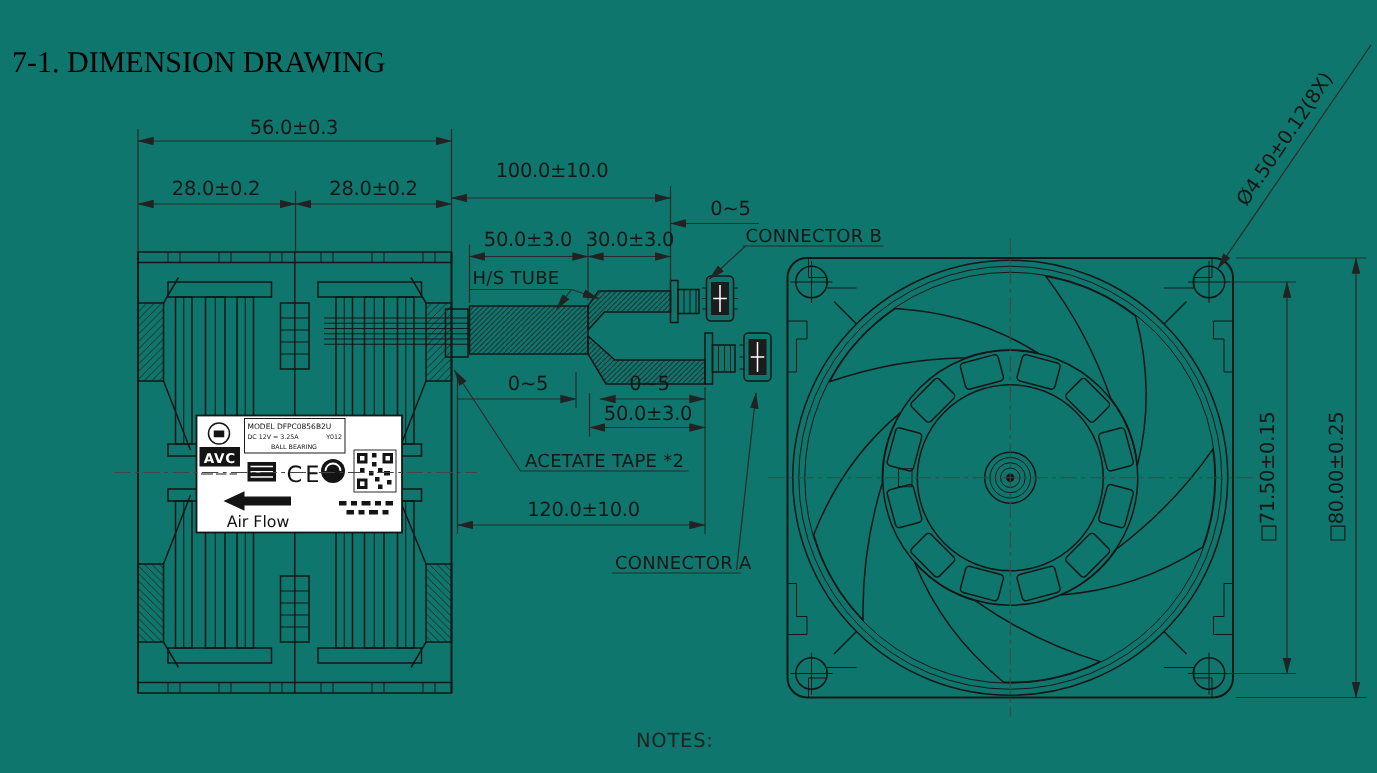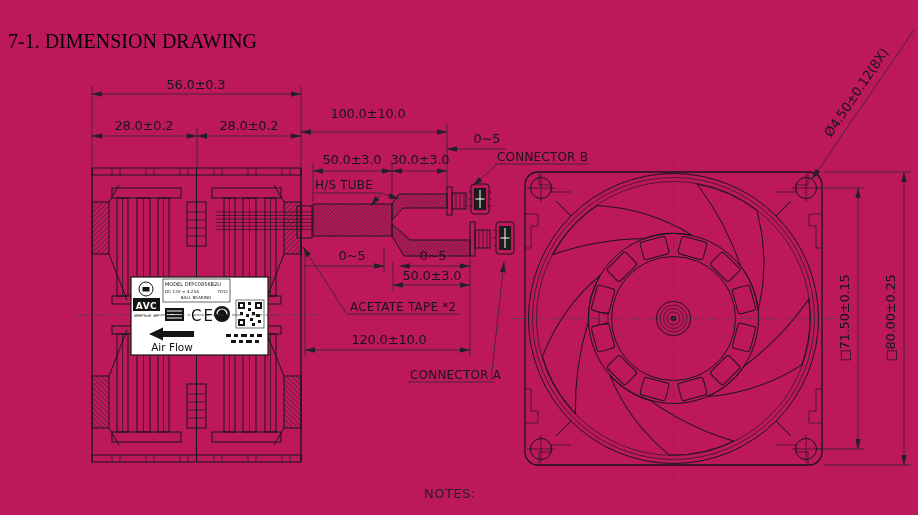--- a/index.html
+++ b/index.html
@@ -1,16 +1,16 @@
 <!DOCTYPE html>
 <html><head>
 <meta charset="utf-8">
 <style>
   html,body{margin:0;padding:0;background:#fff;}
-  .canvas{position:relative;width:918px;height:515px;background:#be185d;overflow:hidden;
+  .canvas{position:relative;width:918px;height:515px;background:#0f766e;overflow:hidden;
           font-family:"DejaVu Sans",sans-serif;}
   svg{position:absolute;left:0;top:0;}
   .t-title{font-family:"Liberation Serif","DejaVu Serif",serif;font-size:20px;fill:#000;}
   .dim{font-family:"DejaVu Sans",sans-serif;font-size:13px;fill:#161616;letter-spacing:-0.2px;}
   .lab{font-family:"DejaVu Sans",sans-serif;font-size:12px;fill:#161616;letter-spacing:0.2px;}
   .notes{font-family:"DejaVu Sans",sans-serif;font-size:13px;fill:#222;letter-spacing:0.5px;}
   .np-big{font-family:"DejaVu Sans",sans-serif;font-size:9px;font-weight:bold;fill:#fff;letter-spacing:0.5px;}
   .np-t1{font-family:"DejaVu Sans",sans-serif;font-size:5px;fill:#111;}
   .np-t2{font-family:"DejaVu Sans",sans-serif;font-size:4.2px;fill:#111;}
   .np-ce{font-family:"DejaVu Sans",sans-serif;font-size:15px;fill:#111;letter-spacing:2px;}

